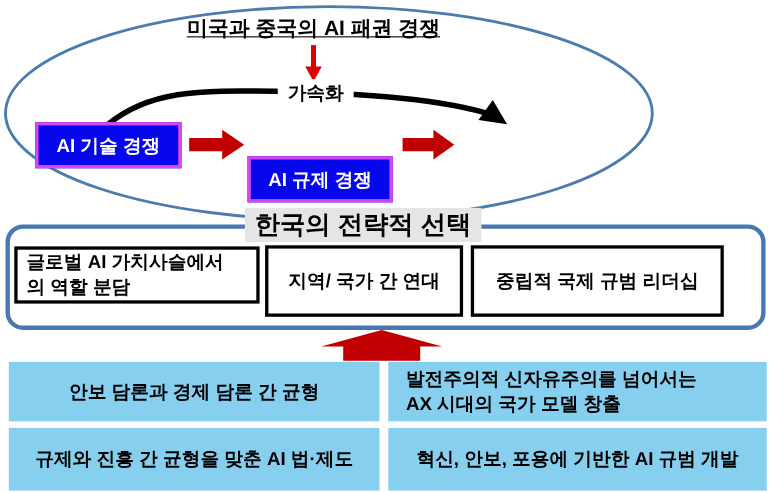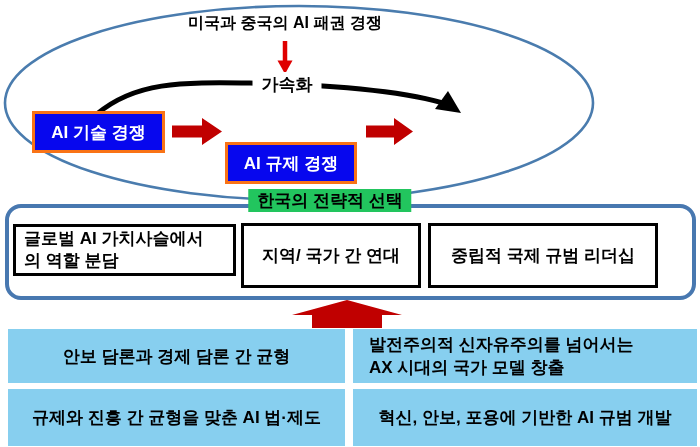--- a/index.html
+++ b/index.html
@@ -4,41 +4,41 @@
 <style>
   html,body{margin:0;padding:0;background:#ffffff;}
   .canvas{
     position:relative;width:700px;height:447px;background:#ffffff;overflow:hidden;
     font-family:"Liberation Sans","DejaVu Sans",sans-serif;font-weight:bold;color:#000;
   }
   .abs{position:absolute;text-align:center;}
   svg.layer{position:absolute;left:0;top:0;z-index:1;}
   .top-title{
     left:135px;top:13px;width:300px;text-align:center;
-    font-size:16px;letter-spacing:0px;z-index:3;
+    font-size:19px;letter-spacing:0px;z-index:3;text-decoration:underline;
   }
   .accel{
     left:287px;top:72px;transform:translateX(-50%);
     background:#ffffff;padding:1px 9px;font-size:17px;z-index:3;
   }
   .bluebox{
-    background:#0707ee;border:3px solid #f97316;color:#fff;
+    background:#0707ee;border:3px solid #d946ef;color:#fff;
     display:flex;align-items:center;justify-content:center;
     font-size:17px;z-index:3;box-sizing:border-box;
   }
   .b1{left:32px;top:111px;width:133px;height:42px;}
   .b2{left:225px;top:111px;width:132px;height:42px;margin-top:31px;}
   .b3{left:417px;top:111px;width:136px;height:42px;}
   .panel{
     left:5px;top:204px;width:691px;height:96px;box-sizing:border-box;
     border:4px solid #4878B0;border-radius:16px;background:transparent;z-index:2;
   }
   .panel-title{
     left:330px;top:189px;transform:translateX(-50%);white-space:nowrap;
-    background:#22c55e;padding:0 9px;font-size:17px;z-index:3;
+    background:#e5e5e5;padding:0 9px;font-size:23px;z-index:3;
   }
   .whitebox{
     background:#ffffff;border:3px solid #000;box-sizing:border-box;
     font-size:17px;line-height:22px;z-index:3;
     display:flex;flex-direction:column;justify-content:center;
   }
   .w1{left:13px;top:224px;width:223px;height:52px;padding-left:8px;text-align:left;}
   .w2{left:241px;top:223px;width:180px;height:65px;align-items:center;text-align:center;}
   .w3{left:428px;top:223px;width:230px;height:65px;align-items:center;text-align:center;}
   .lightbox{

